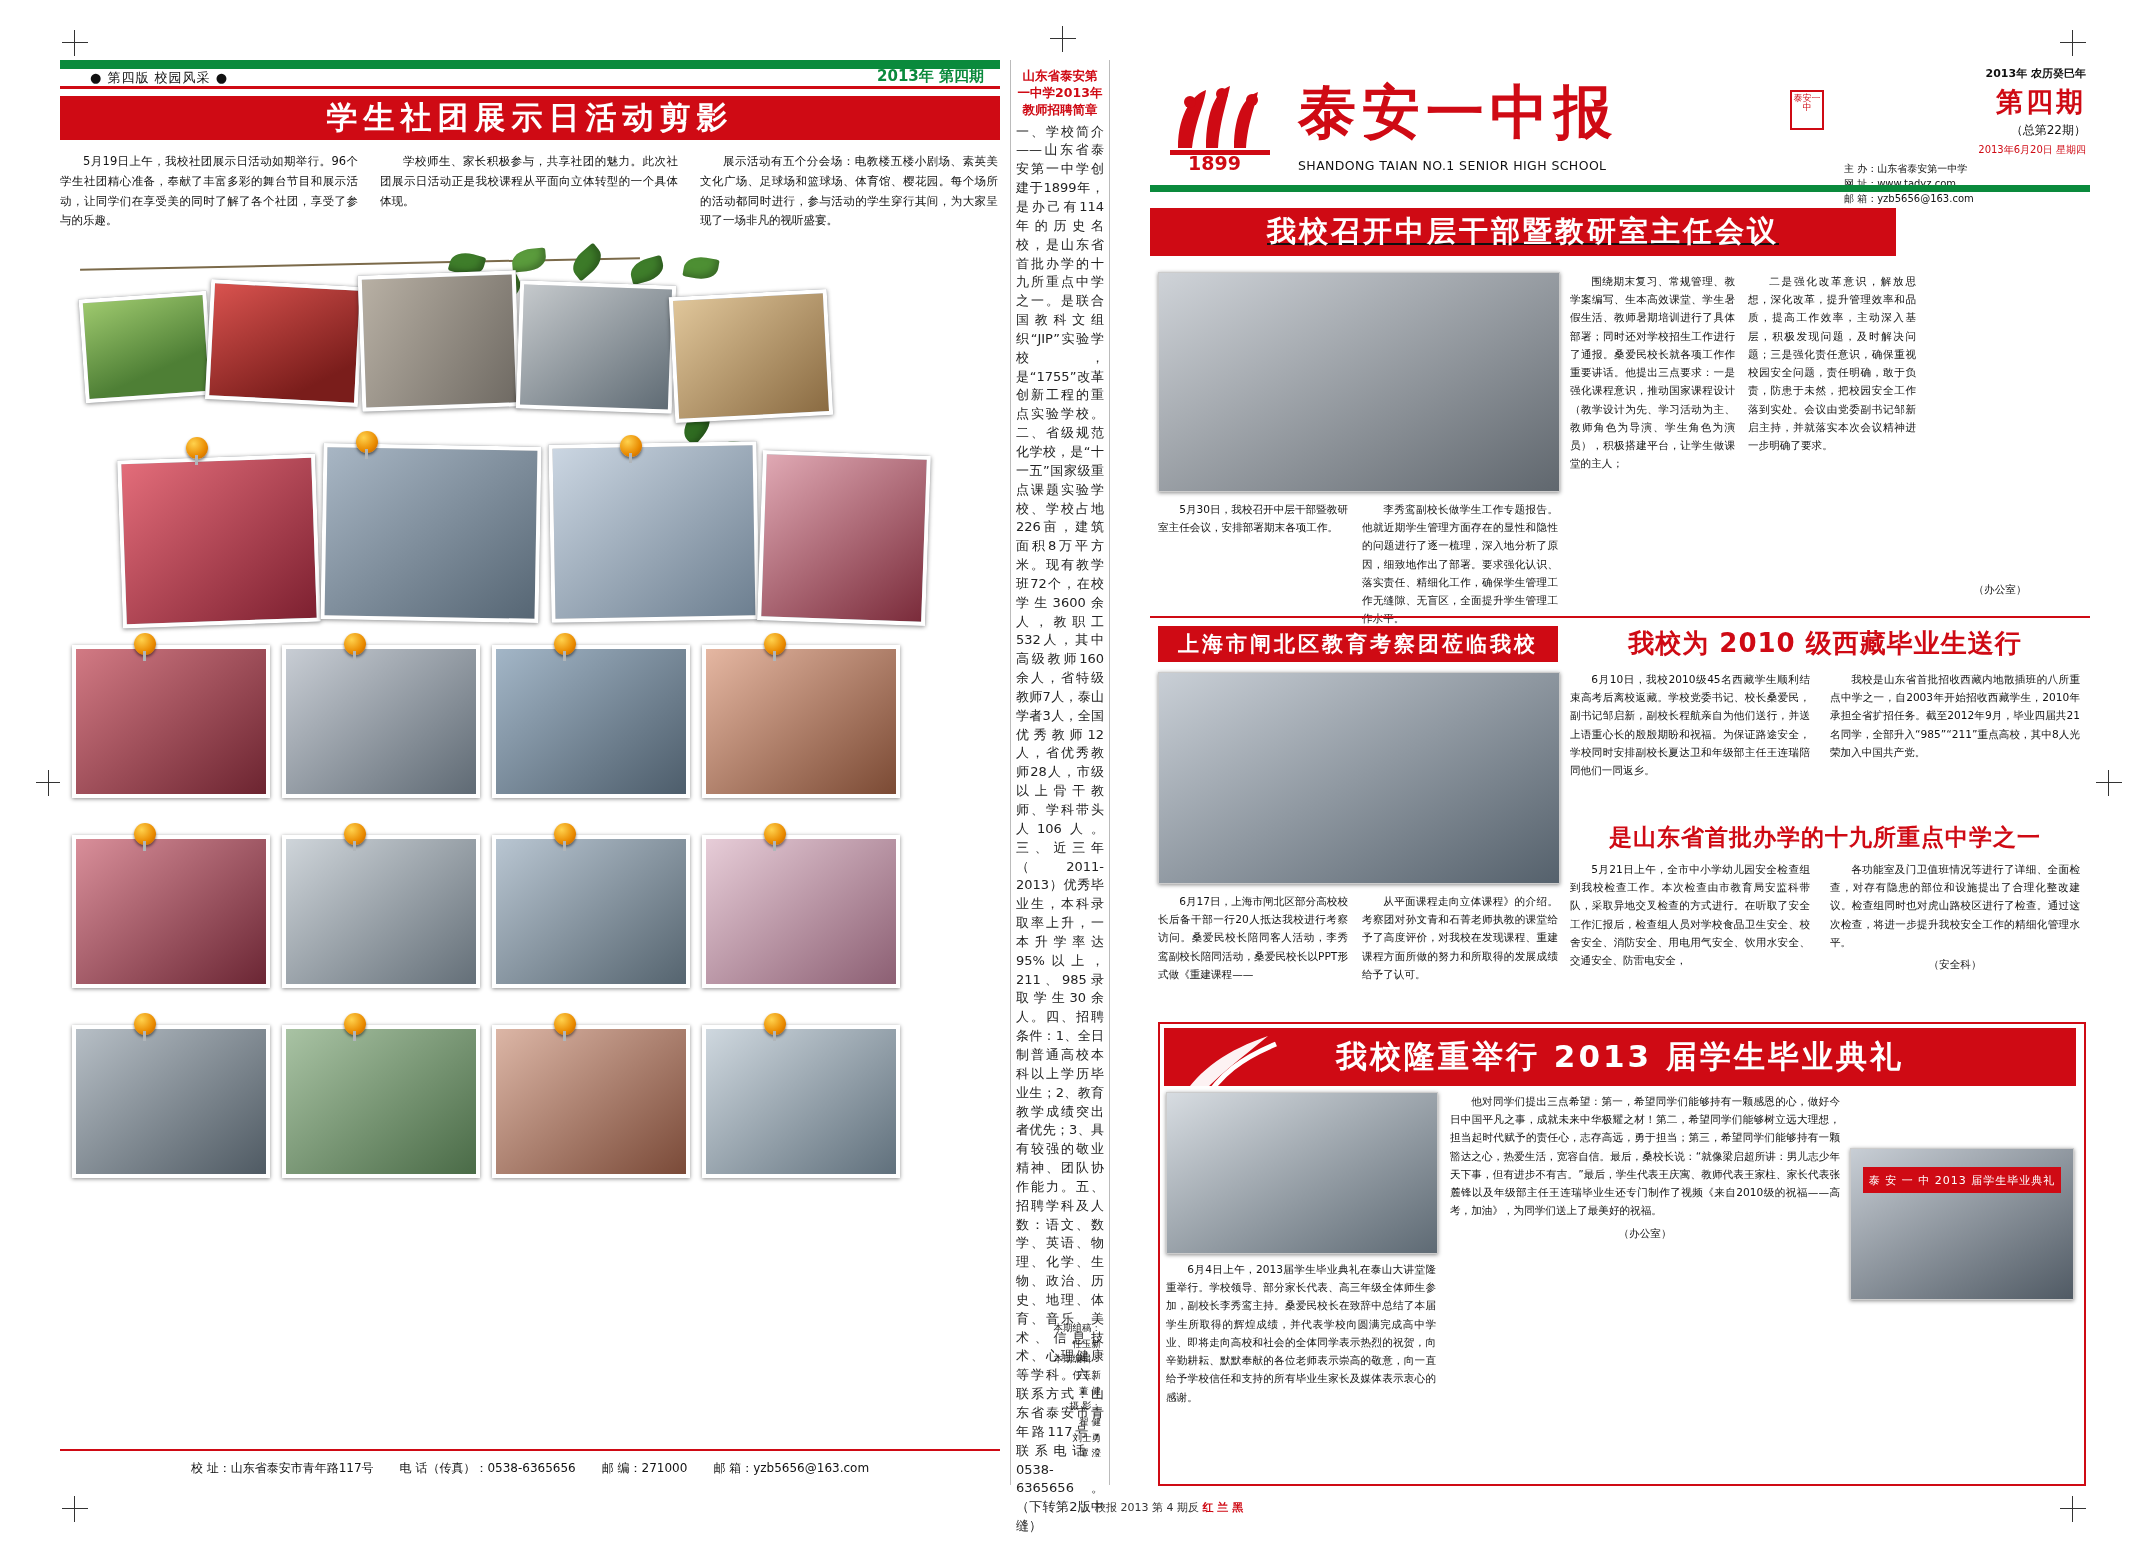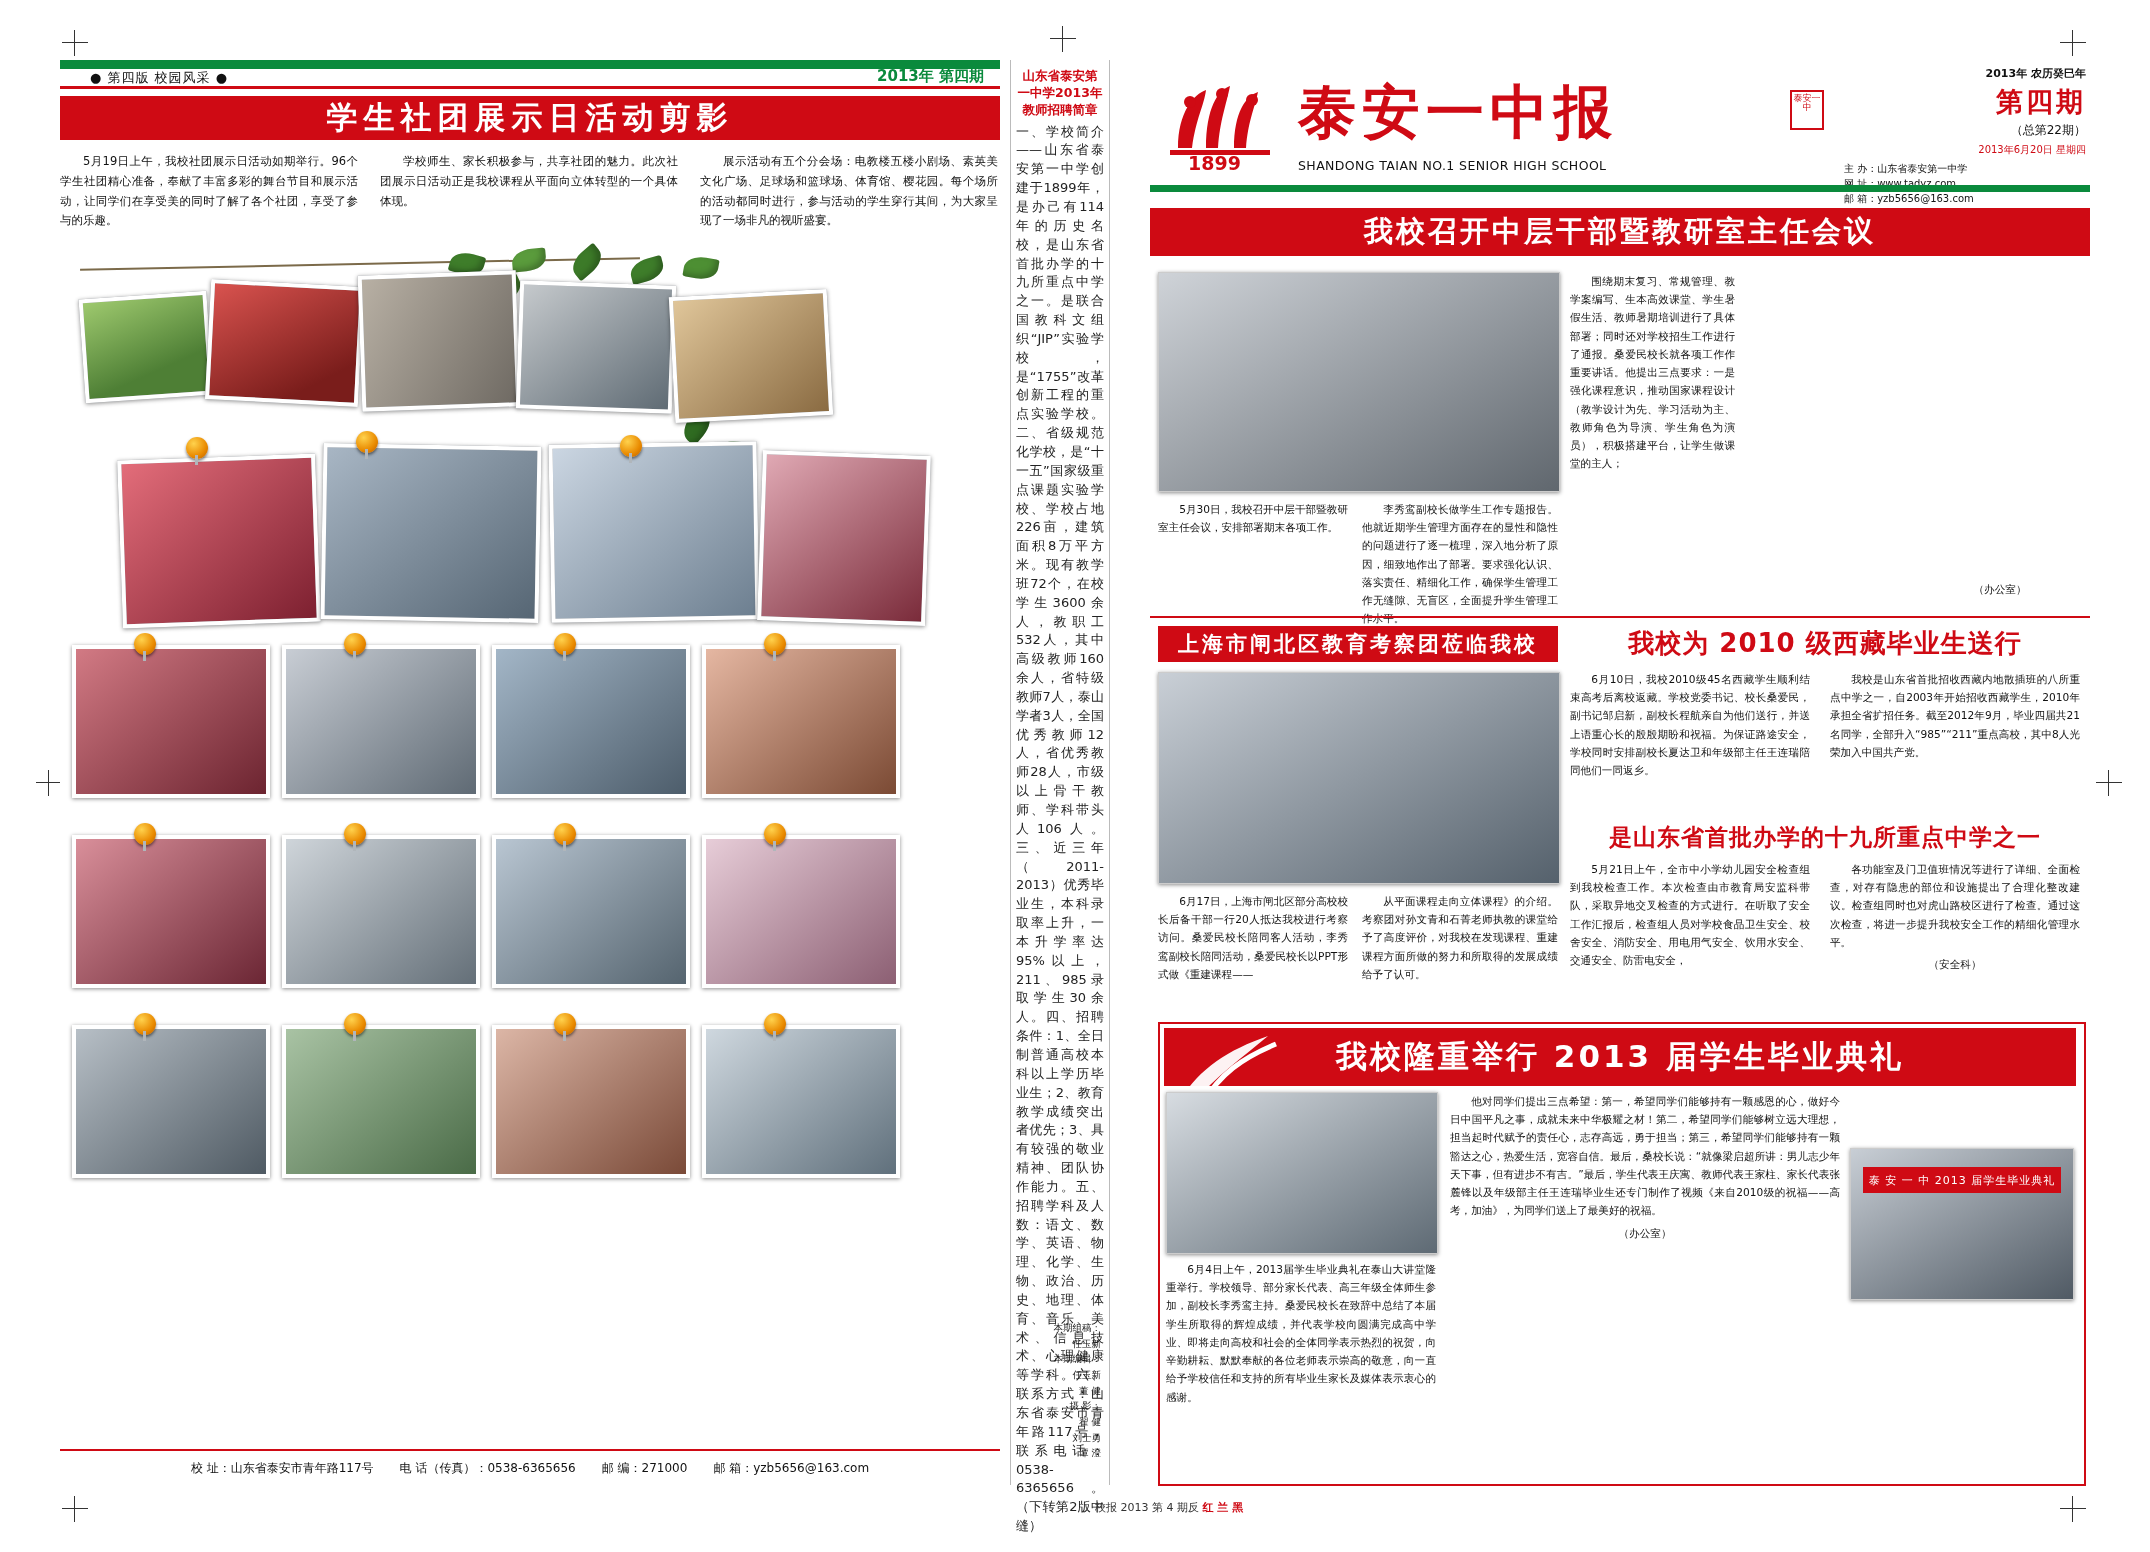--- a/index.html
+++ b/index.html
@@ -226,33 +226,36 @@
         <div class="l4">2013年6月20日 星期四</div>
         <div class="info">
           <div>主  办：山东省泰安第一中学</div>
           <div>网  址：www.tadyz.com</div>
           <div>邮  箱：yzb5656@163.com</div>
         </div>
       </div>
       <div class="grn"></div>
     </div>
 
-    <div class="rbanner" style="left:0;top:148px;width:940px;height:48px;">
+    <div class="rbanner" style="left:0;top:148px;width:746px;height:48px;text-decoration:underline;">
       <span style="font-size:29px;">我校召开中层干部暨教研室主任会议</span>
     </div>
 
     <div class="photo" style="left:8px;top:212px;width:400px;height:218px;border:1px solid #ccc;background-image:linear-gradient(150deg,#cfd3d8,#60676e);"></div>
     <div class="col-text" style="left:8px;top:440px;width:190px;">
       <p>5月30日，我校召开中层干部暨教研室主任会议，安排部署期末各项工作。</p>
     </div>
     <div class="col-text" style="left:212px;top:440px;width:196px;">
       <p>李秀鸾副校长做学生工作专题报告。他就近期学生管理方面存在的显性和隐性的问题进行了逐一梳理，深入地分析了原因，细致地作出了部署。要求强化认识、落实责任、精细化工作，确保学生管理工作无缝隙、无盲区，全面提升学生管理工作水平。</p>
     </div>
     <div class="col-text" style="left:420px;top:212px;width:165px;">
       <p>围绕期末复习、常规管理、教学案编写、生本高效课堂、学生暑假生活、教师暑期培训进行了具体部署；同时还对学校招生工作进行了通报。桑爱民校长就各项工作作重要讲话。他提出三点要求：一是强化课程意识，推动国家课程设计（教学设计为先、学习活动为主、教师角色为导演、学生角色为演员），积极搭建平台，让学生做课堂的主人；</p>
+    </div>
+    <div class="col-text" style="left:598px;top:212px;width:168px;">
+      <p>二是强化改革意识，解放思想，深化改革，提升管理效率和品质，提高工作效率，主动深入基层，积极发现问题，及时解决问题；三是强化责任意识，确保重视校园安全问题，责任明确，敢于负责，防患于未然，把校园安全工作落到实处。会议由党委副书记邹新启主持，并就落实本次会议精神进一步明确了要求。</p>
     </div>
     <div class="col-text" style="left:598px;top:212px;width:168px;"></div>
     <div class="col-text" style="left:770px;top:520px;width:160px;">
       <p class="sig">（办公室）</p>
     </div>
 
     <div style="position:absolute;left:0;top:556px;width:940px;height:2px;background:#cf0a14;"></div>
 
     <div class="rbanner" style="left:8px;top:566px;width:400px;height:36px;">
       <span style="font-size:21px;">上海市闸北区教育考察团莅临我校</span>

